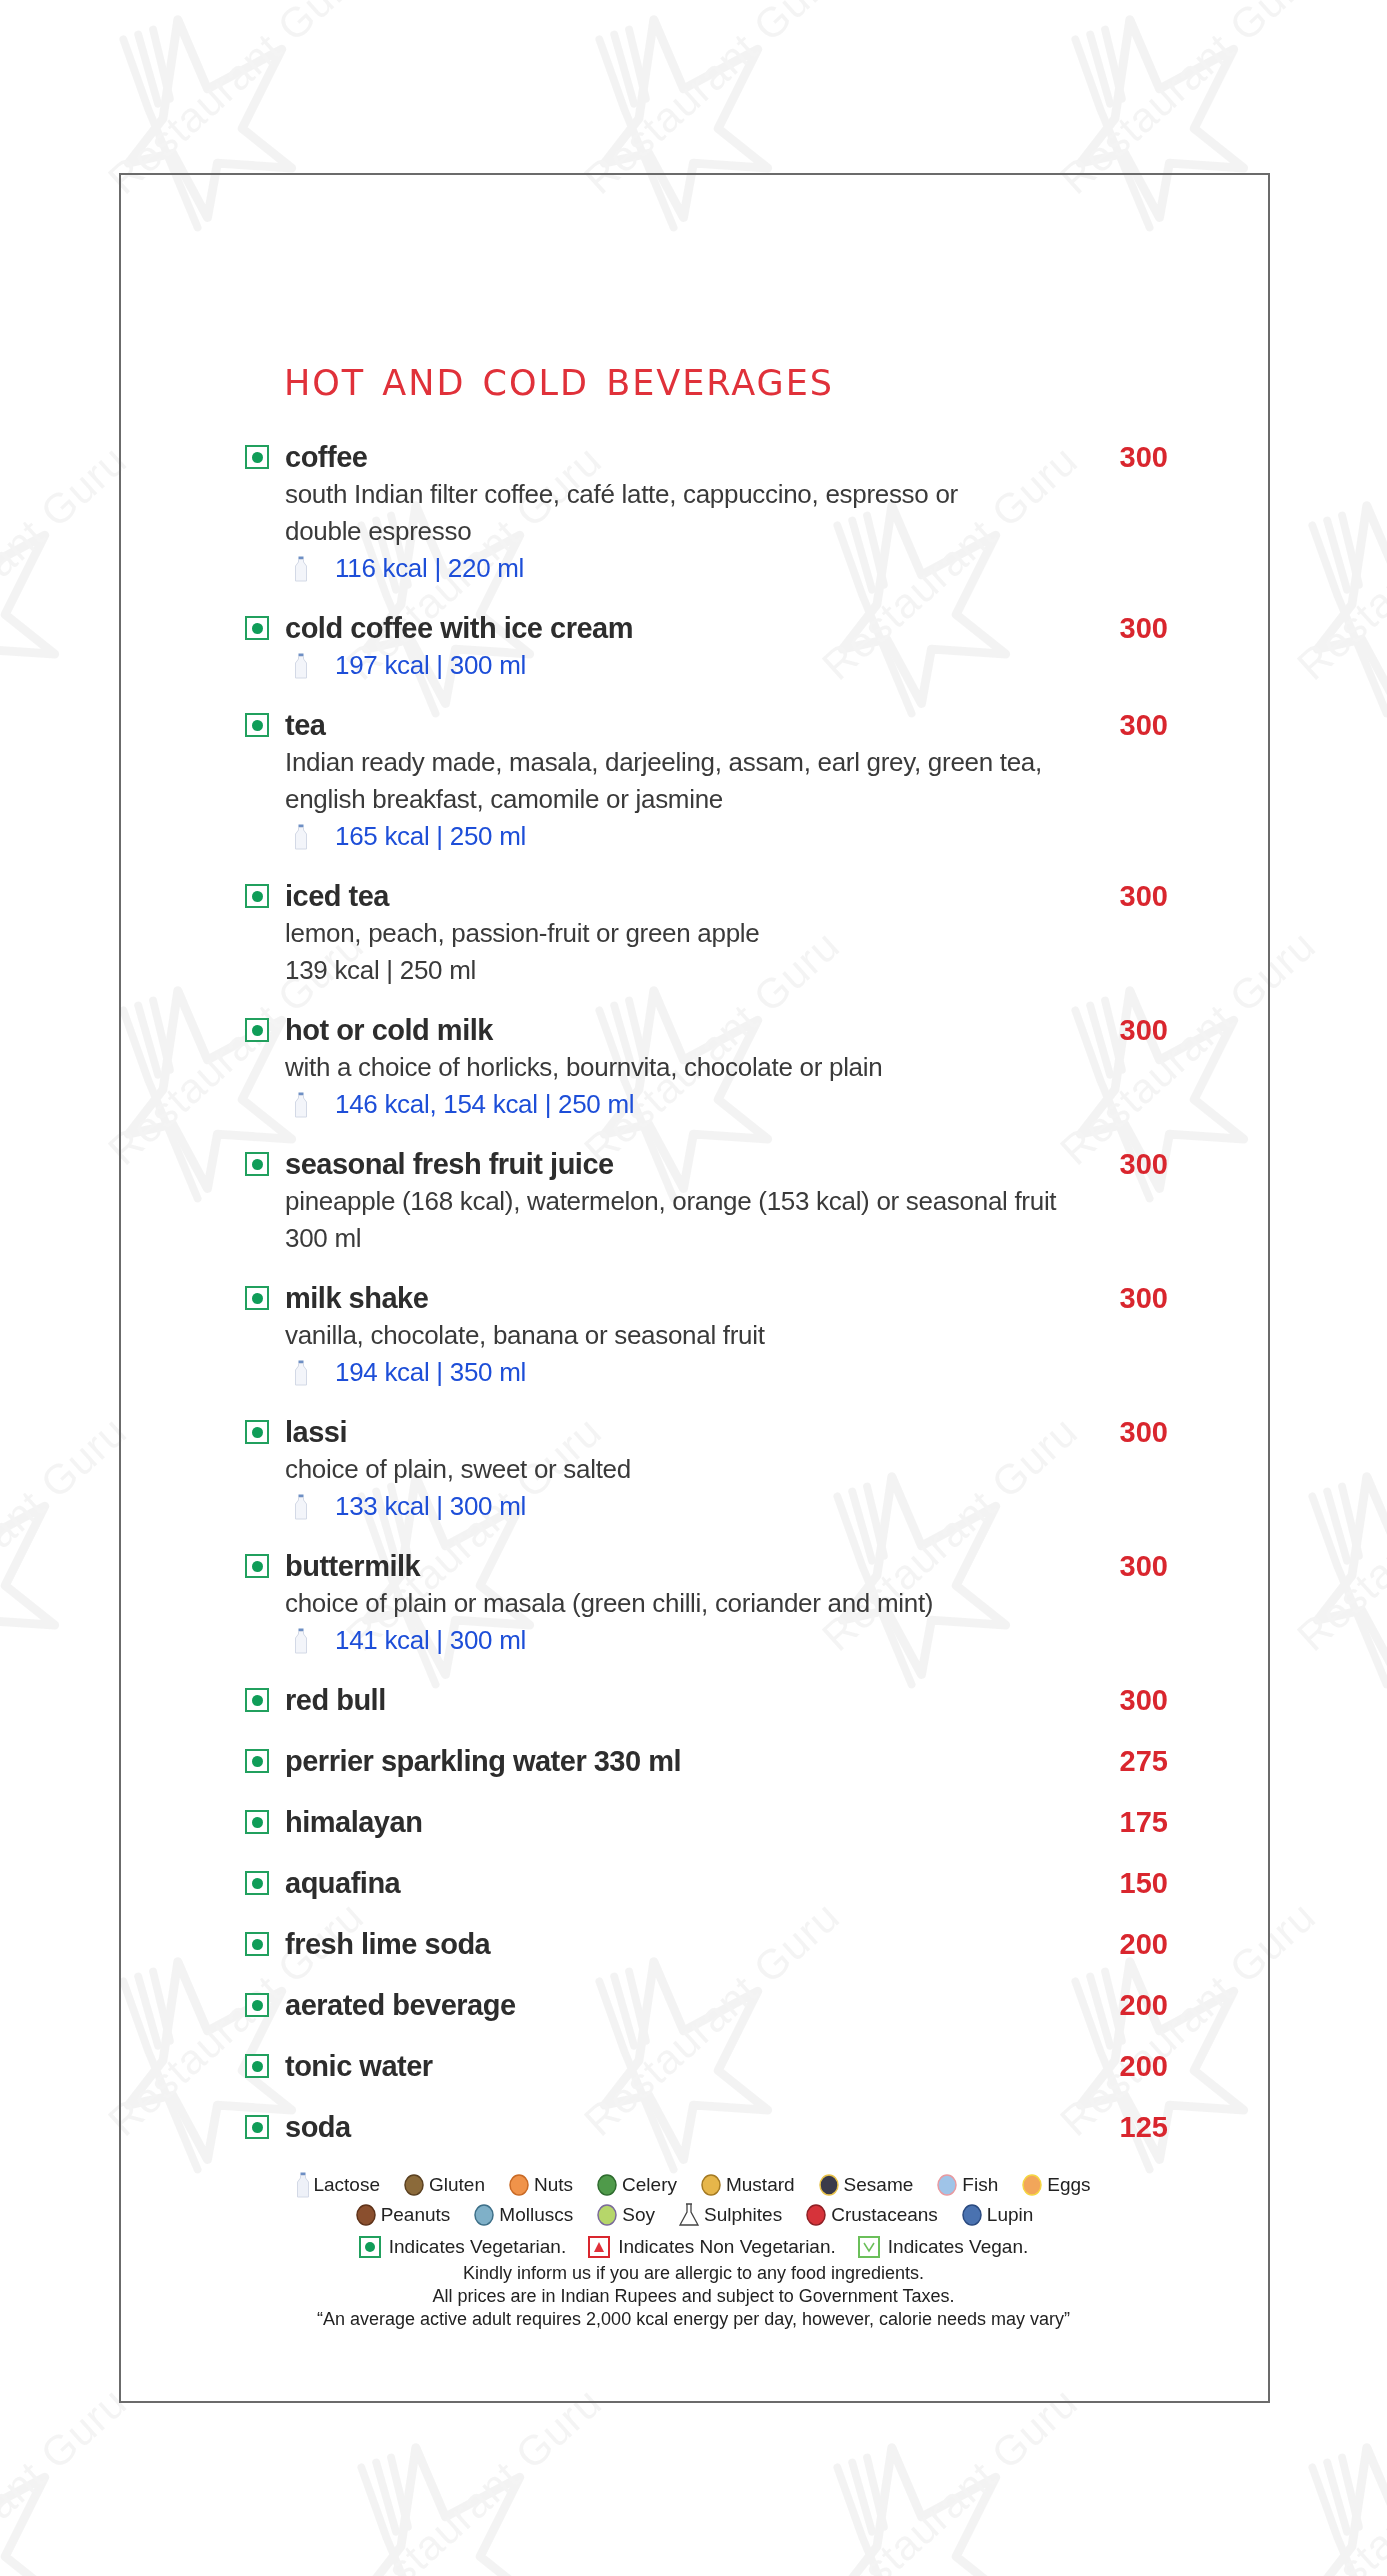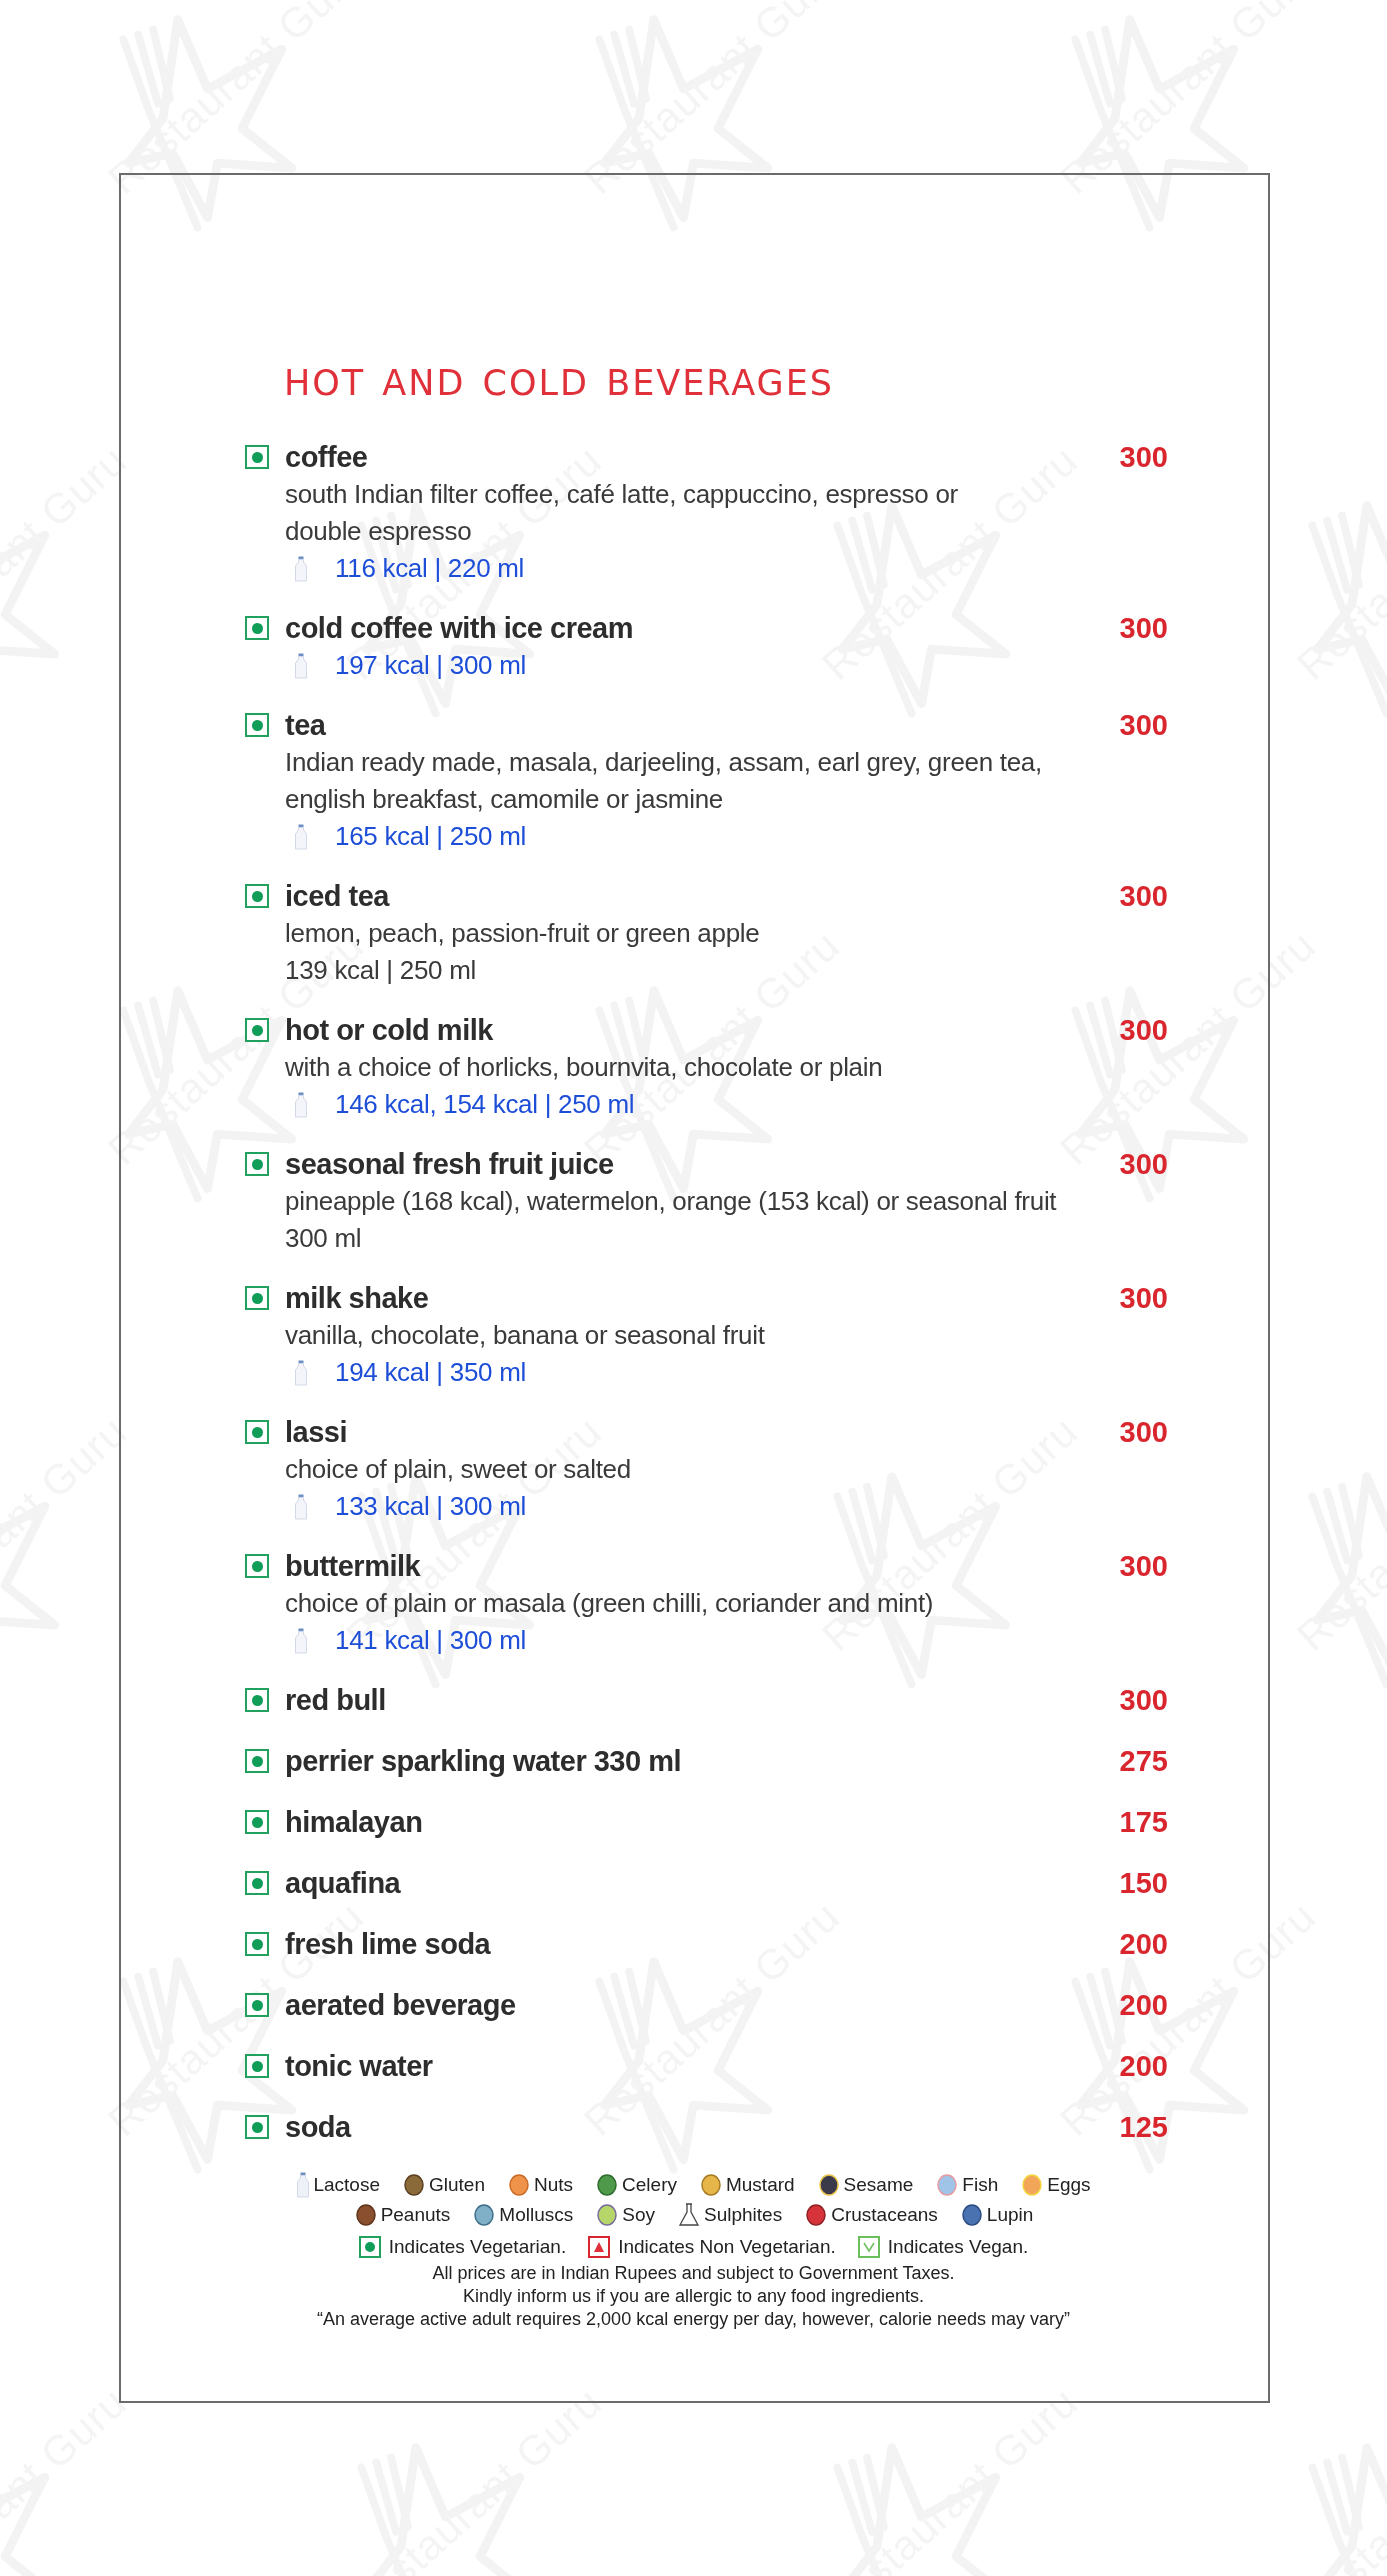--- a/index.html
+++ b/index.html
@@ -539,17 +539,17 @@
     </span>
     <span class="li">
       <span class="mark-box vegan">
         <svg viewBox="0 0 12 12" style="width:12px;height:12px;margin:0;">
             <path d="M1 2 L6 10 L11 2" fill="none" stroke="#6bbf5a" stroke-width="1.5"></path>
           </svg>
       </span>
       <span>Indicates Vegan.</span>
     </span>
   </div>
+  <div class="legend-note">Kindly inform us if you are allergic to any food ingredients.</div>
   <div class="legend-note">All prices are in Indian Rupees and subject to Government Taxes.</div>
-  <div class="legend-note">Kindly inform us if you are allergic to any food ingredients.</div>
   <div class="legend-note">“An average active adult requires 2,000 kcal energy per day, however, calorie needs may vary”</div>
 </div>
 
 
 </body></html>

